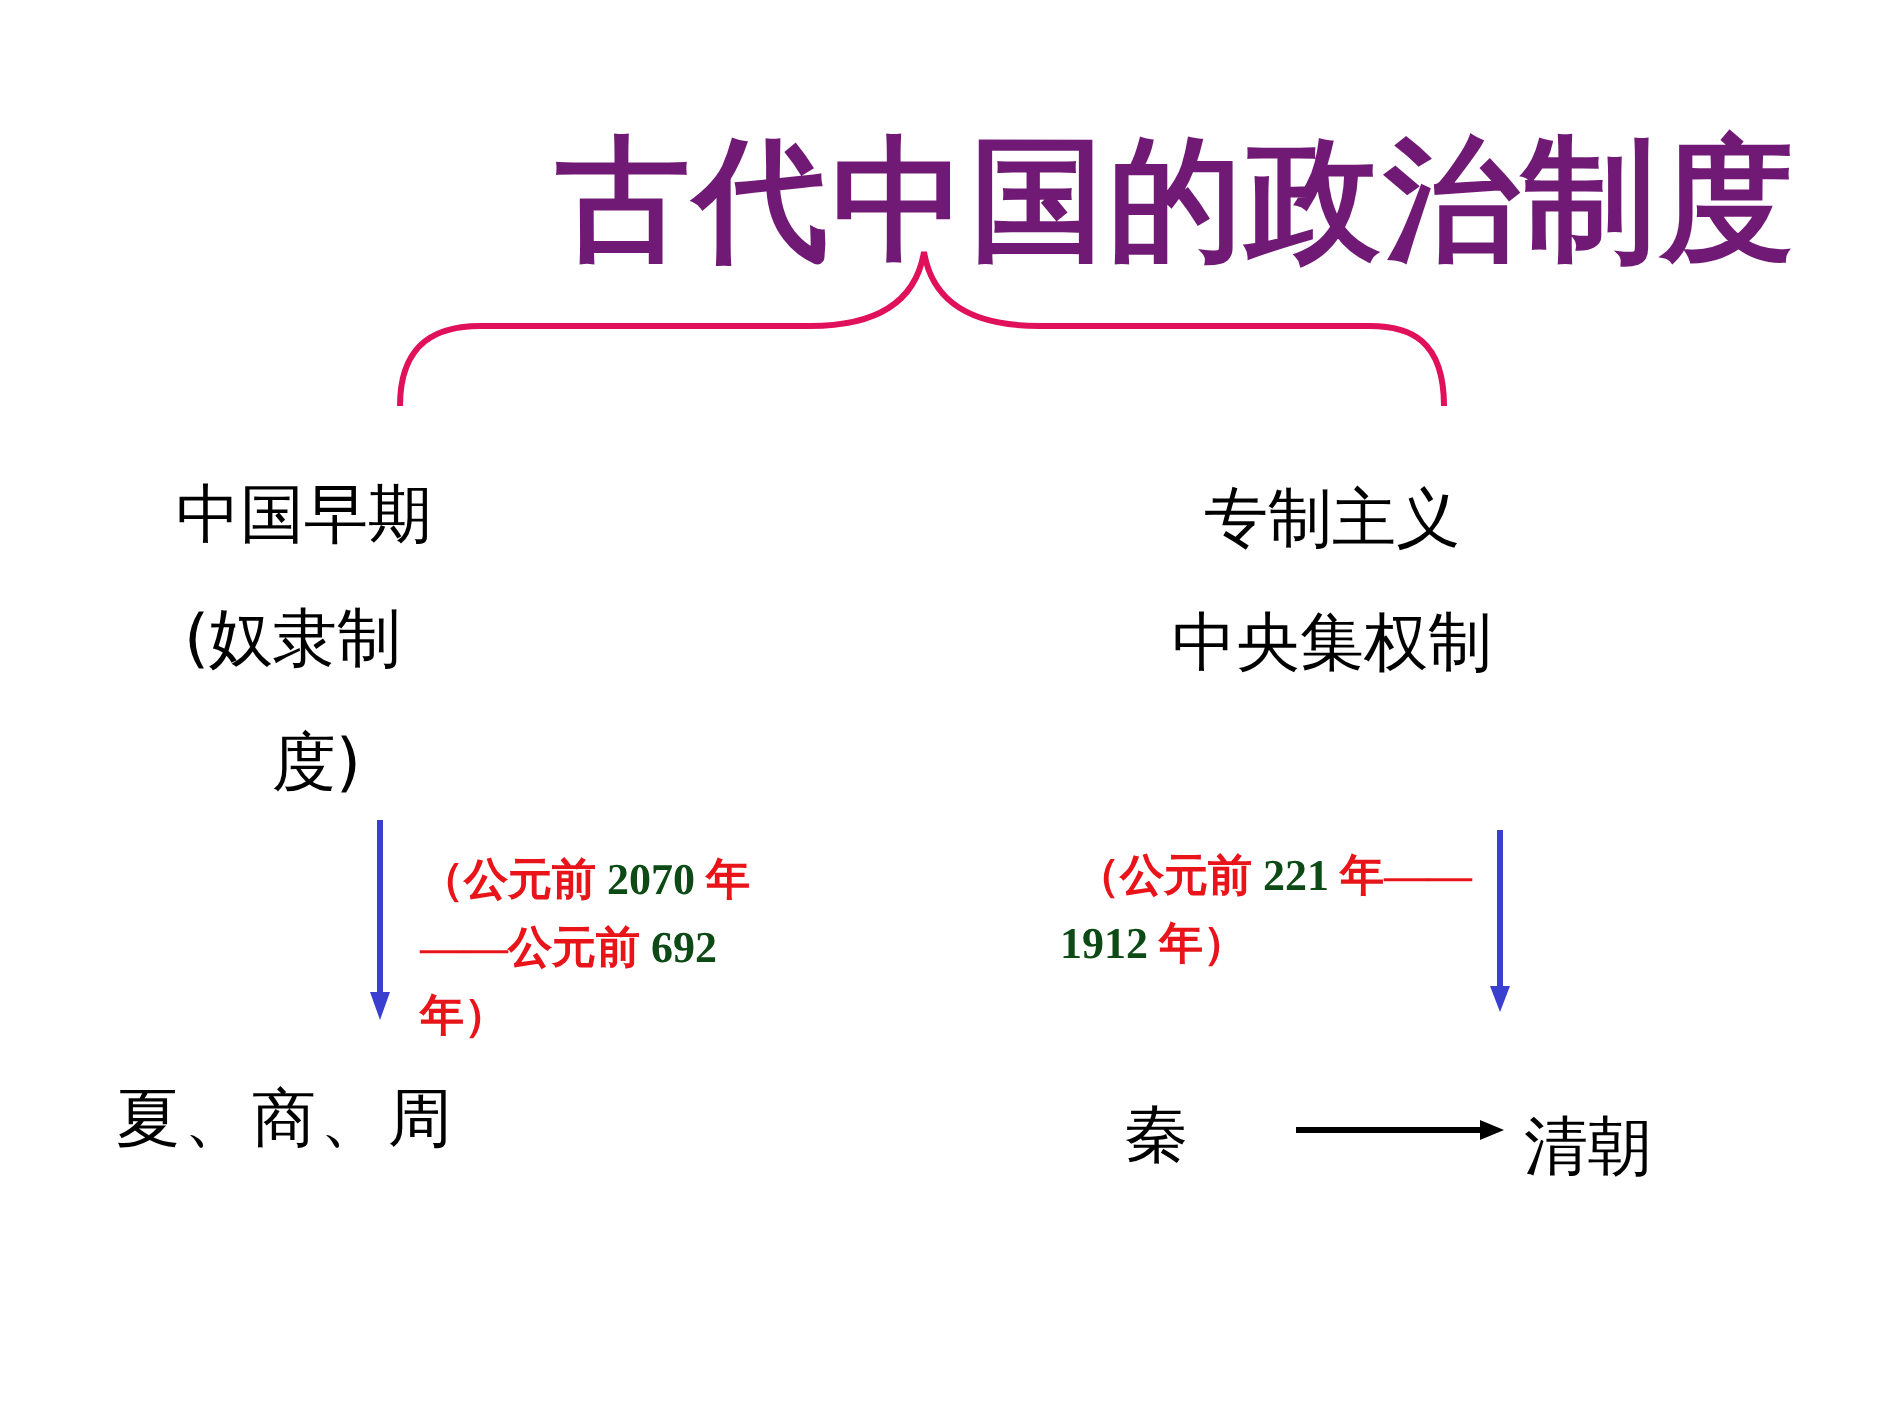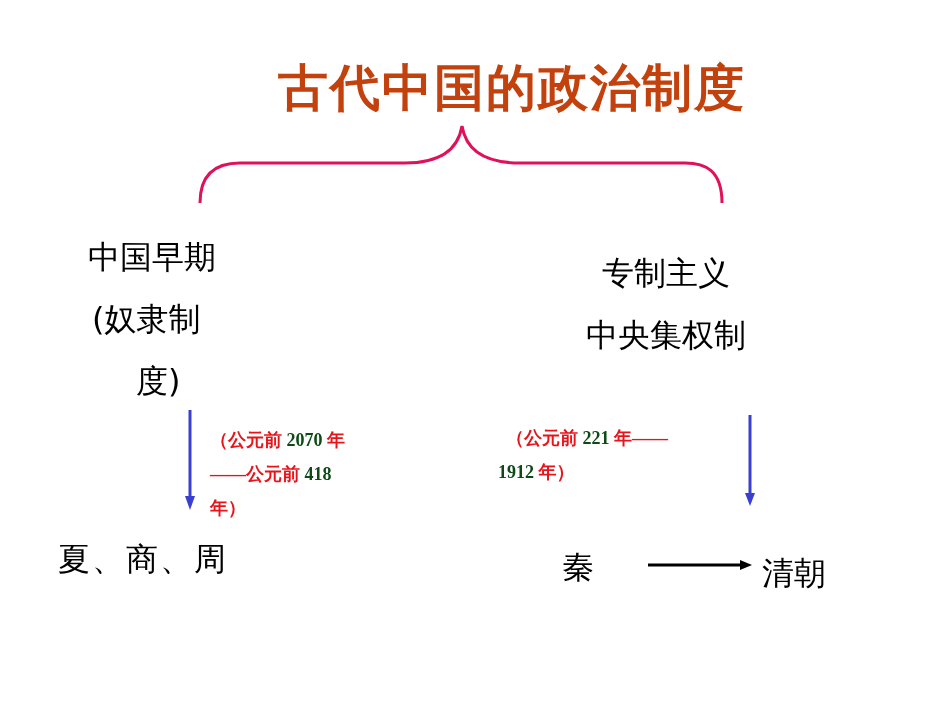--- a/index.html
+++ b/index.html
@@ -1,20 +1,20 @@
 <!DOCTYPE html>
 <html><head>
 <meta charset="utf-8">
 <style>
   html, body { margin:0; padding:0; background:#ffffff; }
   body { width:950px; height:713px; position:relative; overflow:hidden; font-family:"DejaVu Sans", sans-serif; }
   .abs { position:absolute; }
-  .title { left:278px; top:55px; font-size:50px; font-weight:bold; color:#c2410c; letter-spacing:2px; white-space:nowrap;text-align:center; }
+  .title { left:278px; top:55px; font-size:67px; font-weight:bold; color:#701a75; letter-spacing:2px; white-space:nowrap;text-align:center; }
   .big { font-size:32px; color:#000; white-space:nowrap; line-height:62px; }
-  .note { font-family:"Liberation Serif", serif; font-weight:bold; font-size:18px; line-height:34px; white-space:nowrap; }
+  .note { font-family:"Liberation Serif", serif; font-weight:bold; font-size:22px; line-height:34px; white-space:nowrap; }
   .red { color:#e8141a; }
   .green { color:#0d4a16; }
   svg.overlay { position:absolute; left:0; top:0; }
 </style>
 </head>
 <body>
 
 <div class="abs title">古代中国的政治制度</div>
 
 <svg class="overlay" width="950" height="713">
@@ -34,30 +34,30 @@
 </svg>
 
 <div class="abs" style="left:78px; top:226px;">
   <div class="big" style="padding-left:10px;">中国早期</div>
   <div class="big" style="padding-left:14px;">(奴隶制</div>
   <div class="big" style="padding-left:58px;">度)</div>
 </div>
 
 <div class="abs note" style="left:210px; top:423px;">
   <div><span class="red">（公元前 </span><span class="green">2070</span><span class="red"> 年</span></div>
-  <div><span class="red">——公元前 </span><span class="green">418</span></div>
+  <div><span class="red">——公元前 </span><span class="green">692</span></div>
   <div class="red">年）</div>
 </div>
 
 <div class="abs big" style="left:58px; top:528px; letter-spacing:2px;">夏、商、周</div>
 
-<div class="abs" style="left:586px; top:228px; text-align:center;margin-top:14px;">
+<div class="abs" style="left:586px; top:228px; text-align:center;">
   <div class="big">专制主义</div>
   <div class="big">中央集权制</div>
 </div>
 
-<div class="abs note" style="left:498px; top:421px;">
+<div class="abs note" style="left:530px; top:421px;">
   <div style="padding-left:8px;"><span class="red">（公元前 </span><span class="green">221</span><span class="red"> 年——</span></div>
   <div><span class="green">1912</span><span class="red"> 年）</span></div>
 </div>
 
 <div class="abs big" style="left:562px; top:536px;">秦</div>
 <div class="abs big" style="left:762px; top:542px;">清朝</div>
 
 </body></html>

